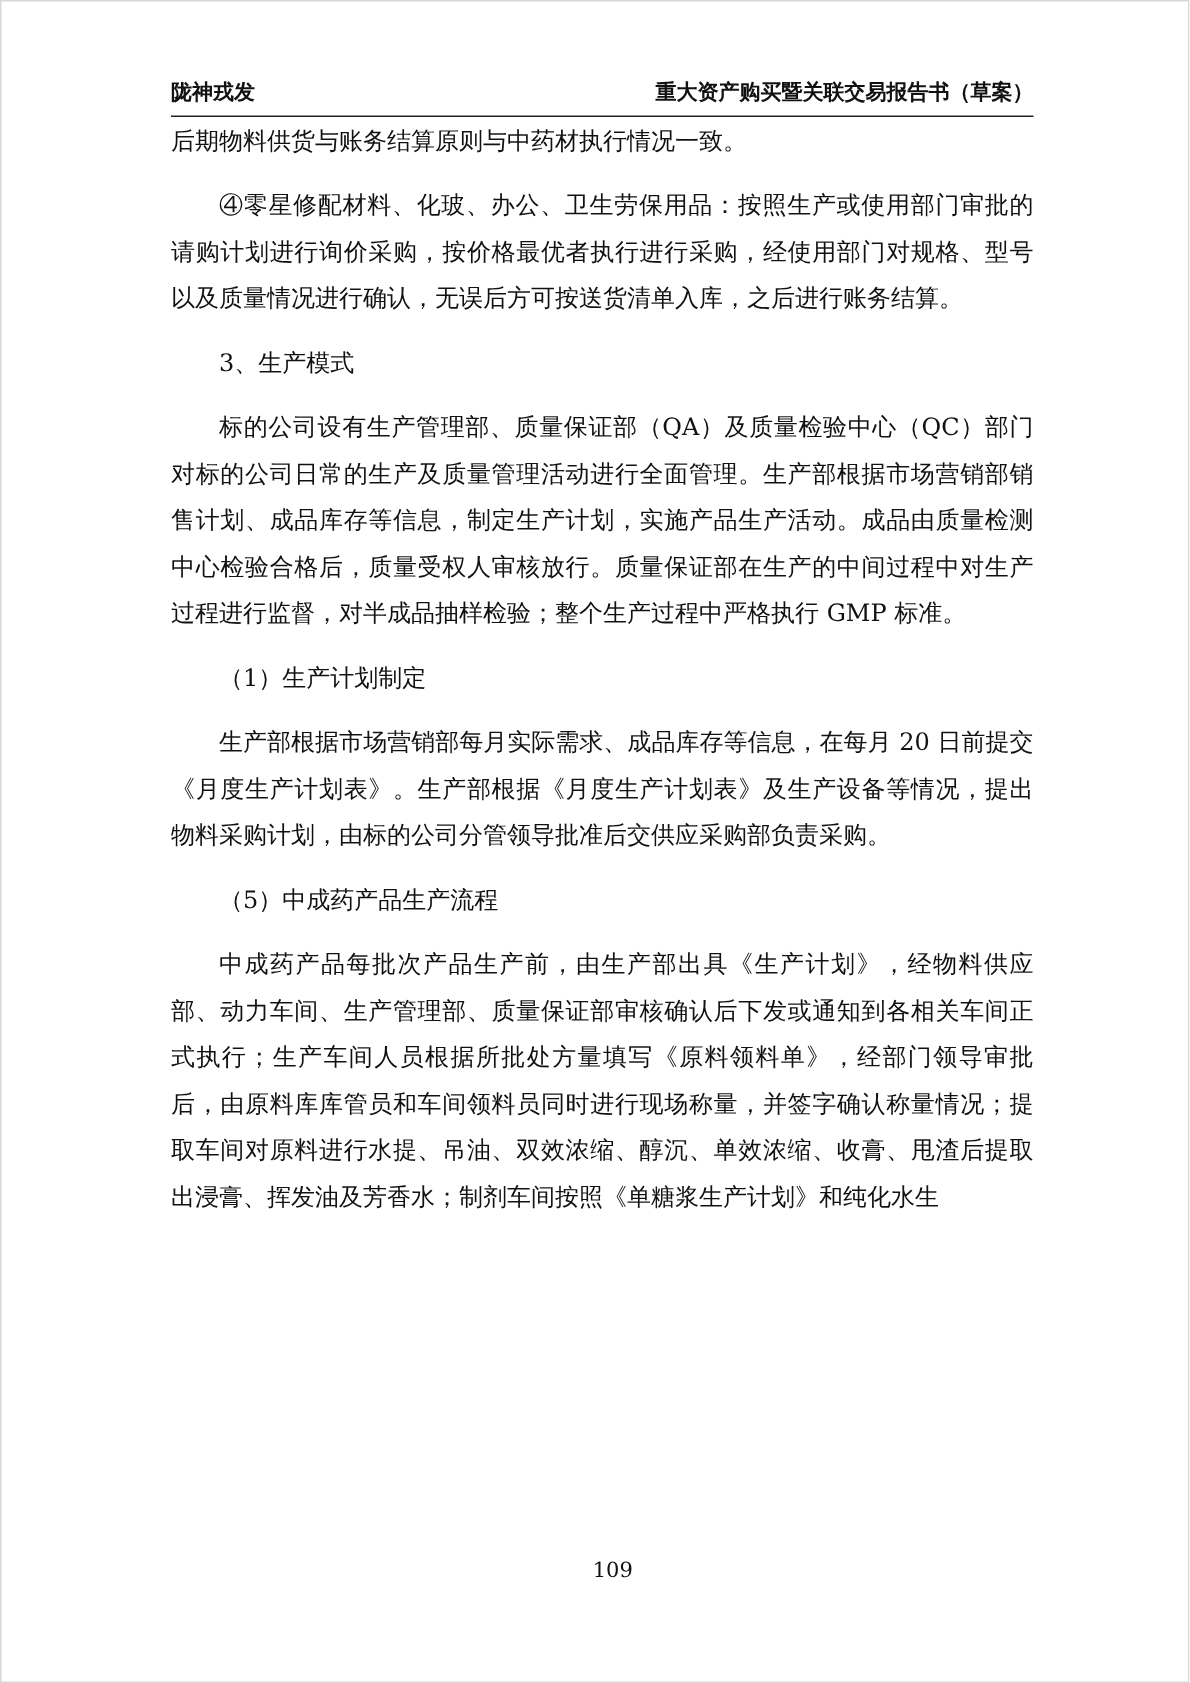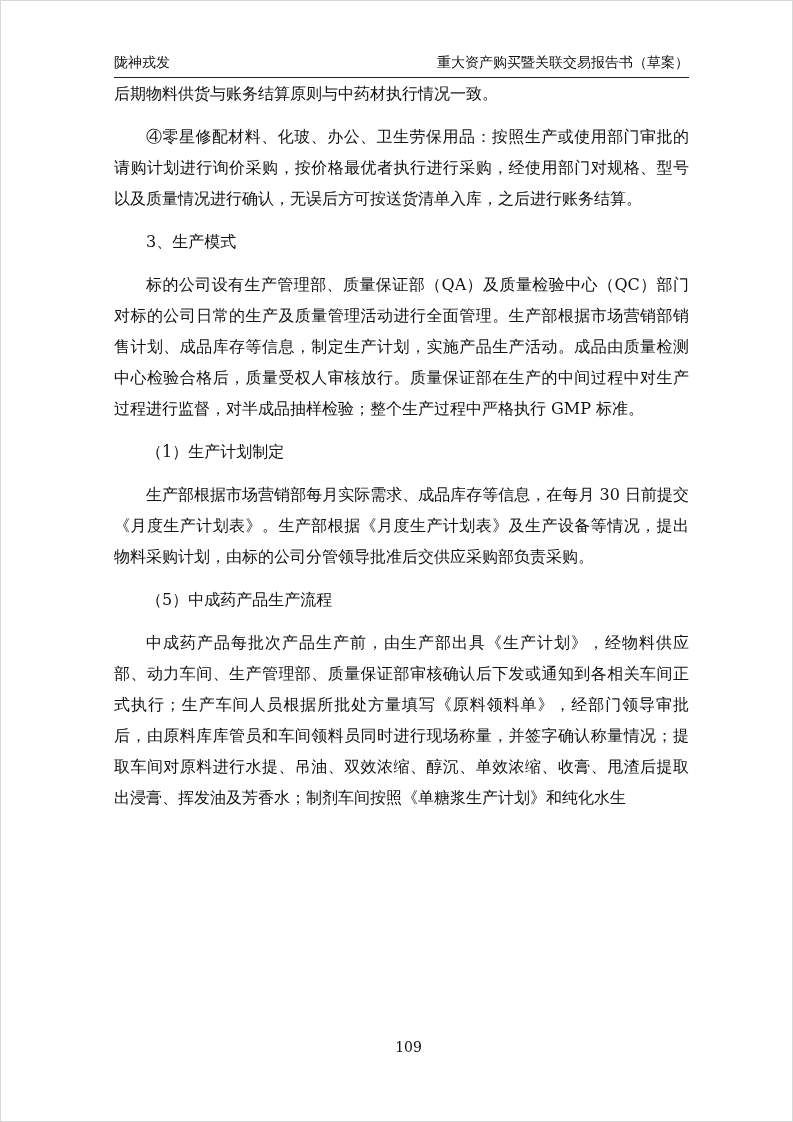--- a/index.html
+++ b/index.html
@@ -24,20 +24,21 @@
     justify-content: space-between;
     align-items: flex-end;
     font-size: 14px;
     line-height: 18px;
     padding-bottom: 6px;
     border-bottom: 1.5px solid #222222;
   }
   .doc-header .left-title,
   .doc-header .right-title {
     white-space: nowrap;
+    font-weight: bold;
   }
   .doc-body {
     font-size: 16px;
     line-height: 31px;
     text-align: justify;
   }
   .doc-body p {
     margin: 0 0 12px 0;
     text-indent: 2em;
     word-break: break-all;
@@ -65,20 +66,20 @@
     <span class="left-title">陇神戎发</span>
     <span class="right-title">重大资产购买暨关联交易报告书（草案）</span>
   </div>
 
   <div class="doc-body">
     <p class="no-indent">后期物料供货与账务结算原则与中药材执行情况一致。</p>
     <p>④零星修配材料、化玻、办公、卫生劳保用品：按照生产或使用部门审批的请购计划进行询价采购，按价格最优者执行进行采购，经使用部门对规格、型号以及质量情况进行确认，无误后方可按送货清单入库，之后进行账务结算。</p>
     <p>3、生产模式</p>
     <p>标的公司设有生产管理部、质量保证部（QA）及质量检验中心（QC）部门对标的公司日常的生产及质量管理活动进行全面管理。生产部根据市场营销部销售计划、成品库存等信息，制定生产计划，实施产品生产活动。成品由质量检测中心检验合格后，质量受权人审核放行。质量保证部在生产的中间过程中对生产过程进行监督，对半成品抽样检验；整个生产过程中严格执行 GMP 标准。</p>
     <p>（1）生产计划制定</p>
-    <p>生产部根据市场营销部每月实际需求、成品库存等信息，在每月 30 日前提交《月度生产计划表》。生产部根据《月度生产计划表》及生产设备等情况，提出物料采购计划，由标的公司分管领导批准后交供应采购部负责采购。</p>
+    <p>生产部根据市场营销部每月实际需求、成品库存等信息，在每月 20 日前提交《月度生产计划表》。生产部根据《月度生产计划表》及生产设备等情况，提出物料采购计划，由标的公司分管领导批准后交供应采购部负责采购。</p>
     <p>（5）中成药产品生产流程</p>
     <p>中成药产品每批次产品生产前，由生产部出具《生产计划》，经物料供应部、动力车间、生产管理部、质量保证部审核确认后下发或通知到各相关车间正式执行；生产车间人员根据所批处方量填写《原料领料单》，经部门领导审批后，由原料库库管员和车间领料员同时进行现场称量，并签字确认称量情况；提取车间对原料进行水提、吊油、双效浓缩、醇沉、单效浓缩、收膏、甩渣后提取出浸膏、挥发油及芳香水；制剂车间按照《单糖浆生产计划》和纯化水生</p>
   </div>
 
   <div class="doc-footer">109</div>
 
 </div>
 
 </body></html>

